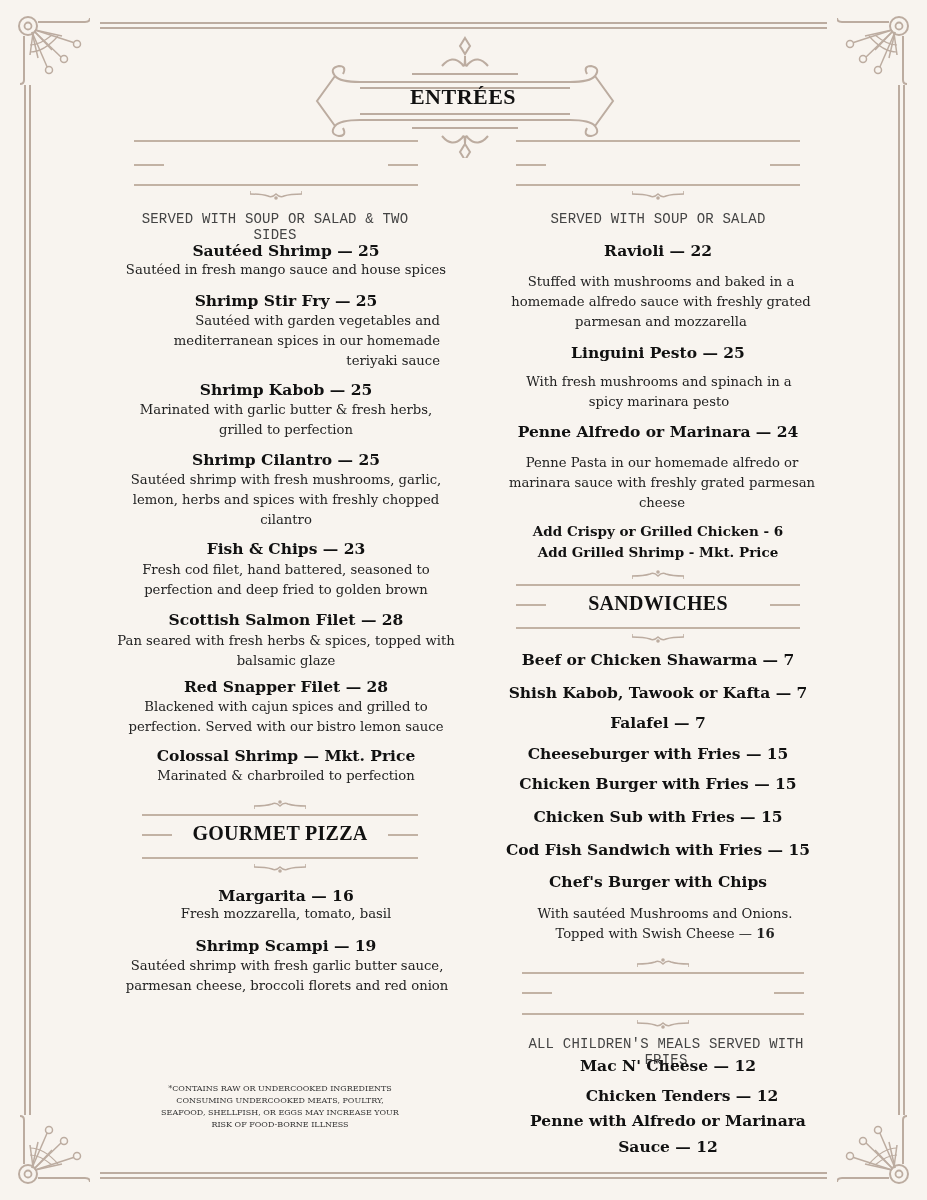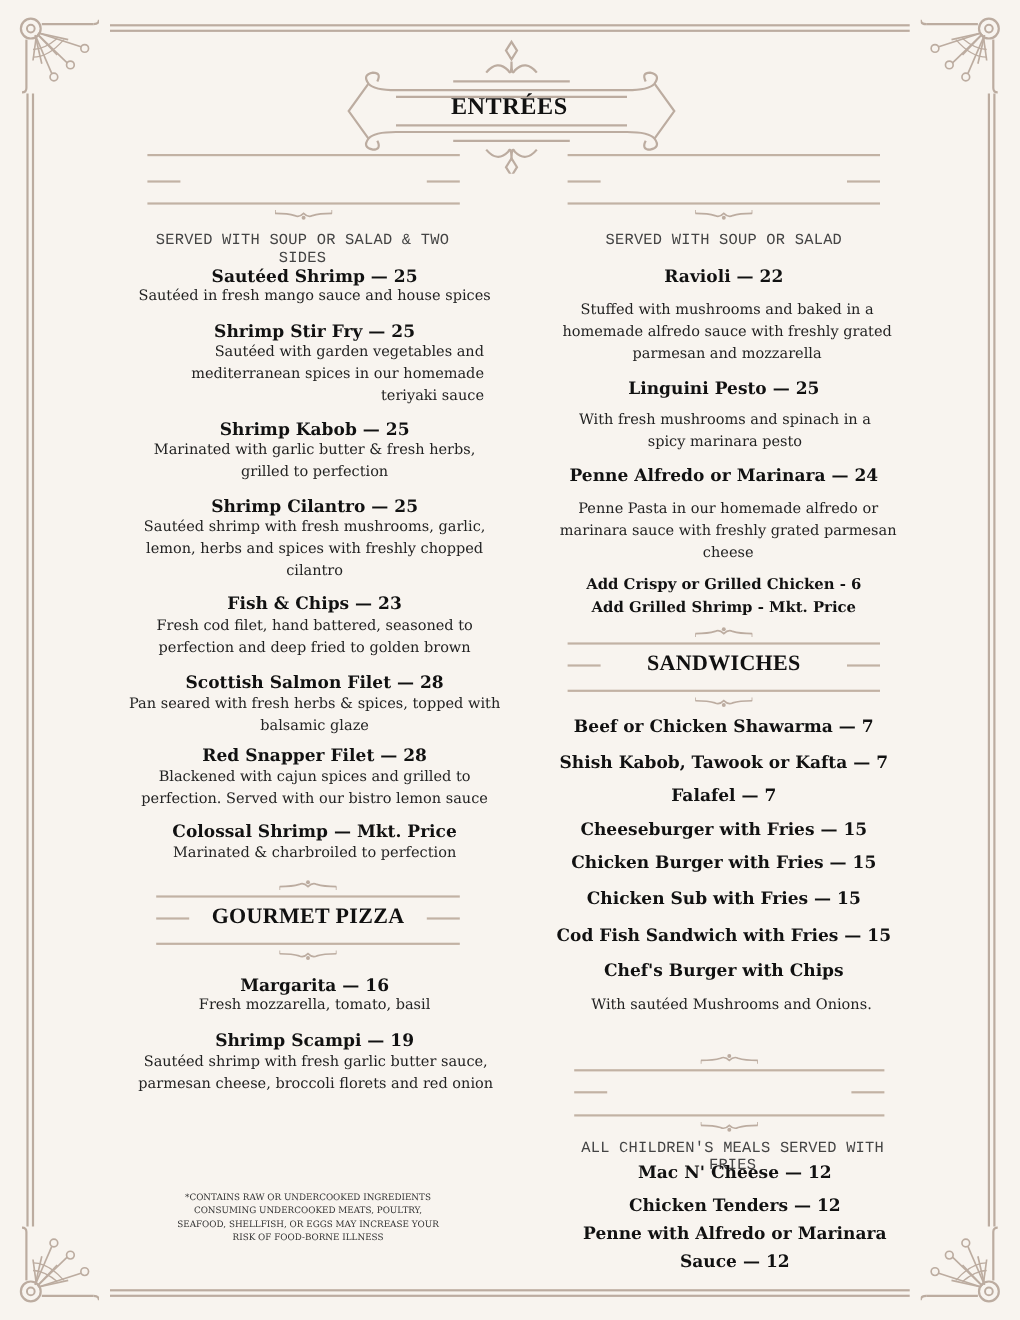--- a/index.html
+++ b/index.html
@@ -230,34 +230,35 @@
   <div class="item-name" style="left:486px;width:344px;top:650px;">Beef or Chicken Shawarma — 7</div>
   <div class="item-name" style="left:486px;width:344px;top:683px;">Shish Kabob, Tawook or Kafta — 7</div>
   <div class="item-name" style="left:486px;width:344px;top:713px;">Falafel — 7</div>
   <div class="item-name" style="left:486px;width:344px;top:744px;">Cheeseburger with Fries — 15</div>
   <div class="item-name" style="left:486px;width:344px;top:774px;">Chicken Burger with Fries — 15</div>
   <div class="item-name" style="left:486px;width:344px;top:807px;">Chicken Sub with Fries — 15</div>
   <div class="item-name" style="left:486px;width:344px;top:840px;">Cod Fish Sandwich with Fries — 15</div>
   <div class="item-name" style="left:486px;width:344px;top:872px;">Chef's Burger with Chips</div>
   <div class="item-desc" style="left:510px;width:310px;top:904px;">
     <div>With sautéed Mushrooms and Onions.</div>
+    <div><span>Topped with Swish Cheese — </span><b>16</b></div>
   </div>
 </div>
 
 <div class="sec-head" style="left:522px;top:958px;width:282px;">
   <svg style="top:0;transform:translateX(-50%) scaleY(-1)" width="52" height="14">
       <use href="#flourish-down"></use>
     </svg>
   <div class="rule" style="top:14px"></div>
   <div class="dash" style="left:0"></div>
   <div class="dash" style="right:0"></div>
   <div class="rule" style="top:55px"></div>
   <svg style="top:57px" width="52" height="14">
       <use href="#flourish-down"></use>
     </svg>
 </div>
 <div class="note" style="left:516px;width:300px;top:1036px;">ALL CHILDREN'S MEALS SERVED WITH FRIES</div>
 <div>
   <div class="item-name" style="left:486px;width:364px;top:1056px;">Mac N' Cheese — 12</div>
-  <div class="item-name" style="left:486px;width:364px;top:1086px;">Chicken Tenders — 12</div>
+  <div class="item-name" style="left:500px;width:364px;top:1086px;">Chicken Tenders — 12</div>
   <div class="item-name" style="left:486px;width:364px;top:1111px;">Penne with Alfredo or Marinara</div>
   <div class="item-name" style="left:486px;width:364px;top:1137px;">Sauce — 12</div>
 </div>
 
 </body></html>

